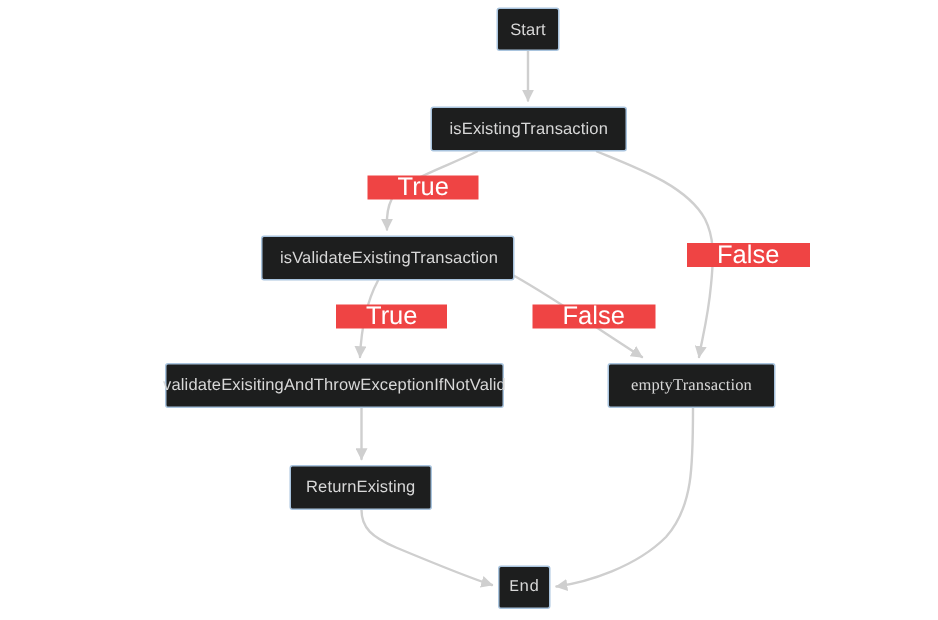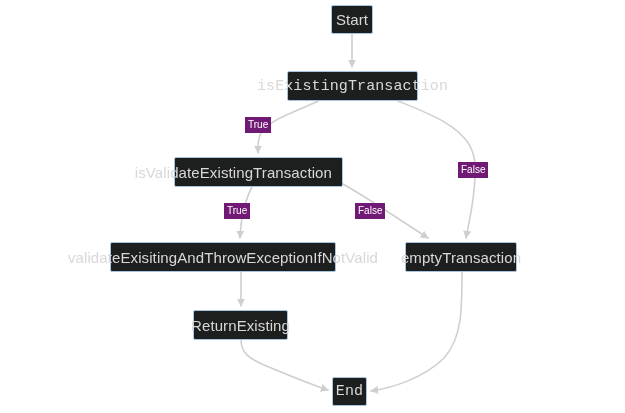--- a/index.html
+++ b/index.html
@@ -35,33 +35,33 @@
   .node-box {
     position: absolute;
     box-sizing: border-box;
     background: #1d1e1e;
     border: 1px solid #a9c4de;
     border-radius: 2px;
     display: flex;
     align-items: center;
     justify-content: center;
     color: #d8d8d8;
-    font-size: 15px;
+    font-size: 11px;
     letter-spacing: 0.1px;
     white-space: nowrap;
     padding: 4px 10px;
     font-family: "Liberation Sans", sans-serif;
   }
   .edge-label {
     position: absolute;
-    background: #701a75;
+    background: #ef4444;
     color: #ffffff;
-    font-size: 10px;
+    font-size: 17px;
     line-height: 14px;
-    padding: 1px 3px;
+    padding: 1px 20px;
     white-space: nowrap;
     font-family: "Liberation Sans", sans-serif;
   }
 </style>
 </head>
 <body>
 
 <div id="flowchart-root">
 
   <svg class="diagram" viewBox="0 0 625 413">
@@ -85,29 +85,29 @@
 
     <path class="edge-path" d="M 241 340 C 241 352, 248 358, 264 365 C 288 375, 312 385, 328 390" marker-end="url(#arrow)"></path>
 
     <path class="edge-path" d="M 462 272 C 462 310, 462 338, 444 358 C 424 378, 392 388, 371 391" marker-end="url(#arrow)"></path>
   </svg>
 
   <div class="node-box" style="left:331px; top:5px; width:42px; height:29px;">
     <span>Start</span>
   </div>
 
-  <div class="node-box" style="left:287px; top:71px; width:131px; height:30px;font-family:Liberation Mono, monospace;">
+  <div class="node-box" style="left:287px; top:71px; width:131px; height:30px;">
     <span>isExistingTransaction</span>
   </div>
 
   <div class="node-box" style="left:174px; top:157px; width:169px; height:30px;justify-content:flex-end;">
     <span>isValidateExistingTransaction</span>
   </div>
 
-  <div class="node-box" style="left:405px; top:242px; width:112px; height:30px;">
+  <div class="node-box" style="left:405px; top:242px; width:112px; height:30px;font-family:Liberation Serif, serif;">
     <span>emptyTransaction</span>
   </div>
 
   <div class="node-box" style="left:110px; top:242px; width:226px; height:30px;text-align:right;">
     <span>validateExisitingAndThrowExceptionIfNotValid</span>
   </div>
 
   <div class="node-box" style="left:193px; top:310px; width:95px; height:30px;">
     <span>ReturnExisting</span>
   </div>

